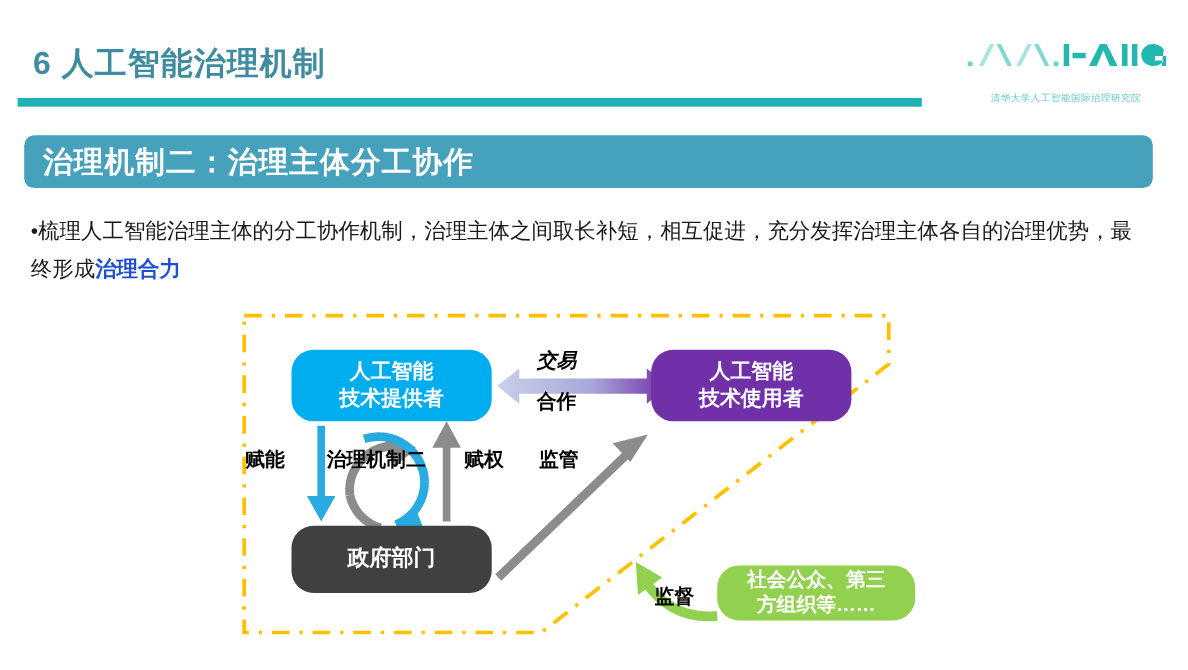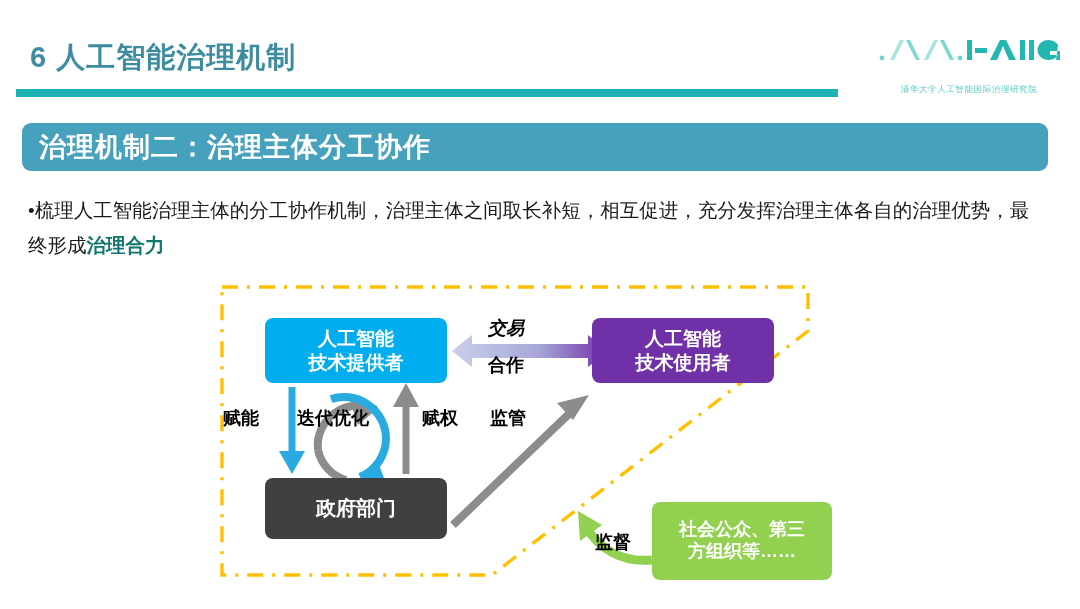--- a/index.html
+++ b/index.html
@@ -82,41 +82,41 @@
     position: absolute;
     left: 28px;
     top: 193px;
     width: 1020px;
     font-size: 19.5px;
     line-height: 35px;
     color: #1a1a1a;
   }
   #body-text .bullet { font-size: 19px; }
   #body-text .hl {
-    color: #0f766e;
+    color: #1d4ed8;
     font-weight: bold;
   }
 
   
   #diagram {
     position: absolute;
     left: 200px;
     top: 275px;
     width: 680px;
     height: 320px;
   }
   #diagram-svg {
     position: absolute;
     left: 0;
     top: 0;
   }
 
   .node {
     position: absolute;
-    border-radius: 8px;
+    border-radius: 20px;
     display: flex;
     flex-direction: column;
     align-items: center;
     justify-content: center;
     color: #ffffff;
     font-weight: bold;
     text-align: center;
     line-height: 1.22;
   }
   .node-line { display: block; white-space: nowrap; }
@@ -133,22 +133,22 @@
     background: #7030A8;
     font-size: 19px;
   }
   #node-government {
     left: 65px; top: 203px;
     width: 182px; height: 61px;
     background: #404040;
     font-size: 20px;
   }
   #node-public {
-    left: 452px; top: 227px;
-    width: 180px; height: 78px;
+    left: 452px; top: 239px;
+    width: 180px; height: 50px;
     background: #92D050;
     font-size: 18px;
   }
 
   .edge-label {
     position: absolute;
     font-size: 18px;
     font-weight: bold;
     color: #000000;
     white-space: nowrap;
@@ -255,17 +255,17 @@
   </div>
 
   <div class="node" id="node-public">
     <span class="node-line">社会公众、第三</span>
     <span class="node-line">方组织等……</span>
   </div>
 
   <span class="edge-label" id="label-transaction">交易</span>
   <span class="edge-label" id="label-cooperation">合作</span>
   <span class="edge-label" id="label-empower">赋能</span>
-  <span class="edge-label" id="label-iterate">迭代优化</span>
+  <span class="edge-label" id="label-iterate">治理机制二</span>
   <span class="edge-label" id="label-authorize">赋权</span>
   <span class="edge-label" id="label-supervise-r">监管</span>
   <span class="edge-label" id="label-oversight">监督</span>
 </div>
 
 </body></html>

